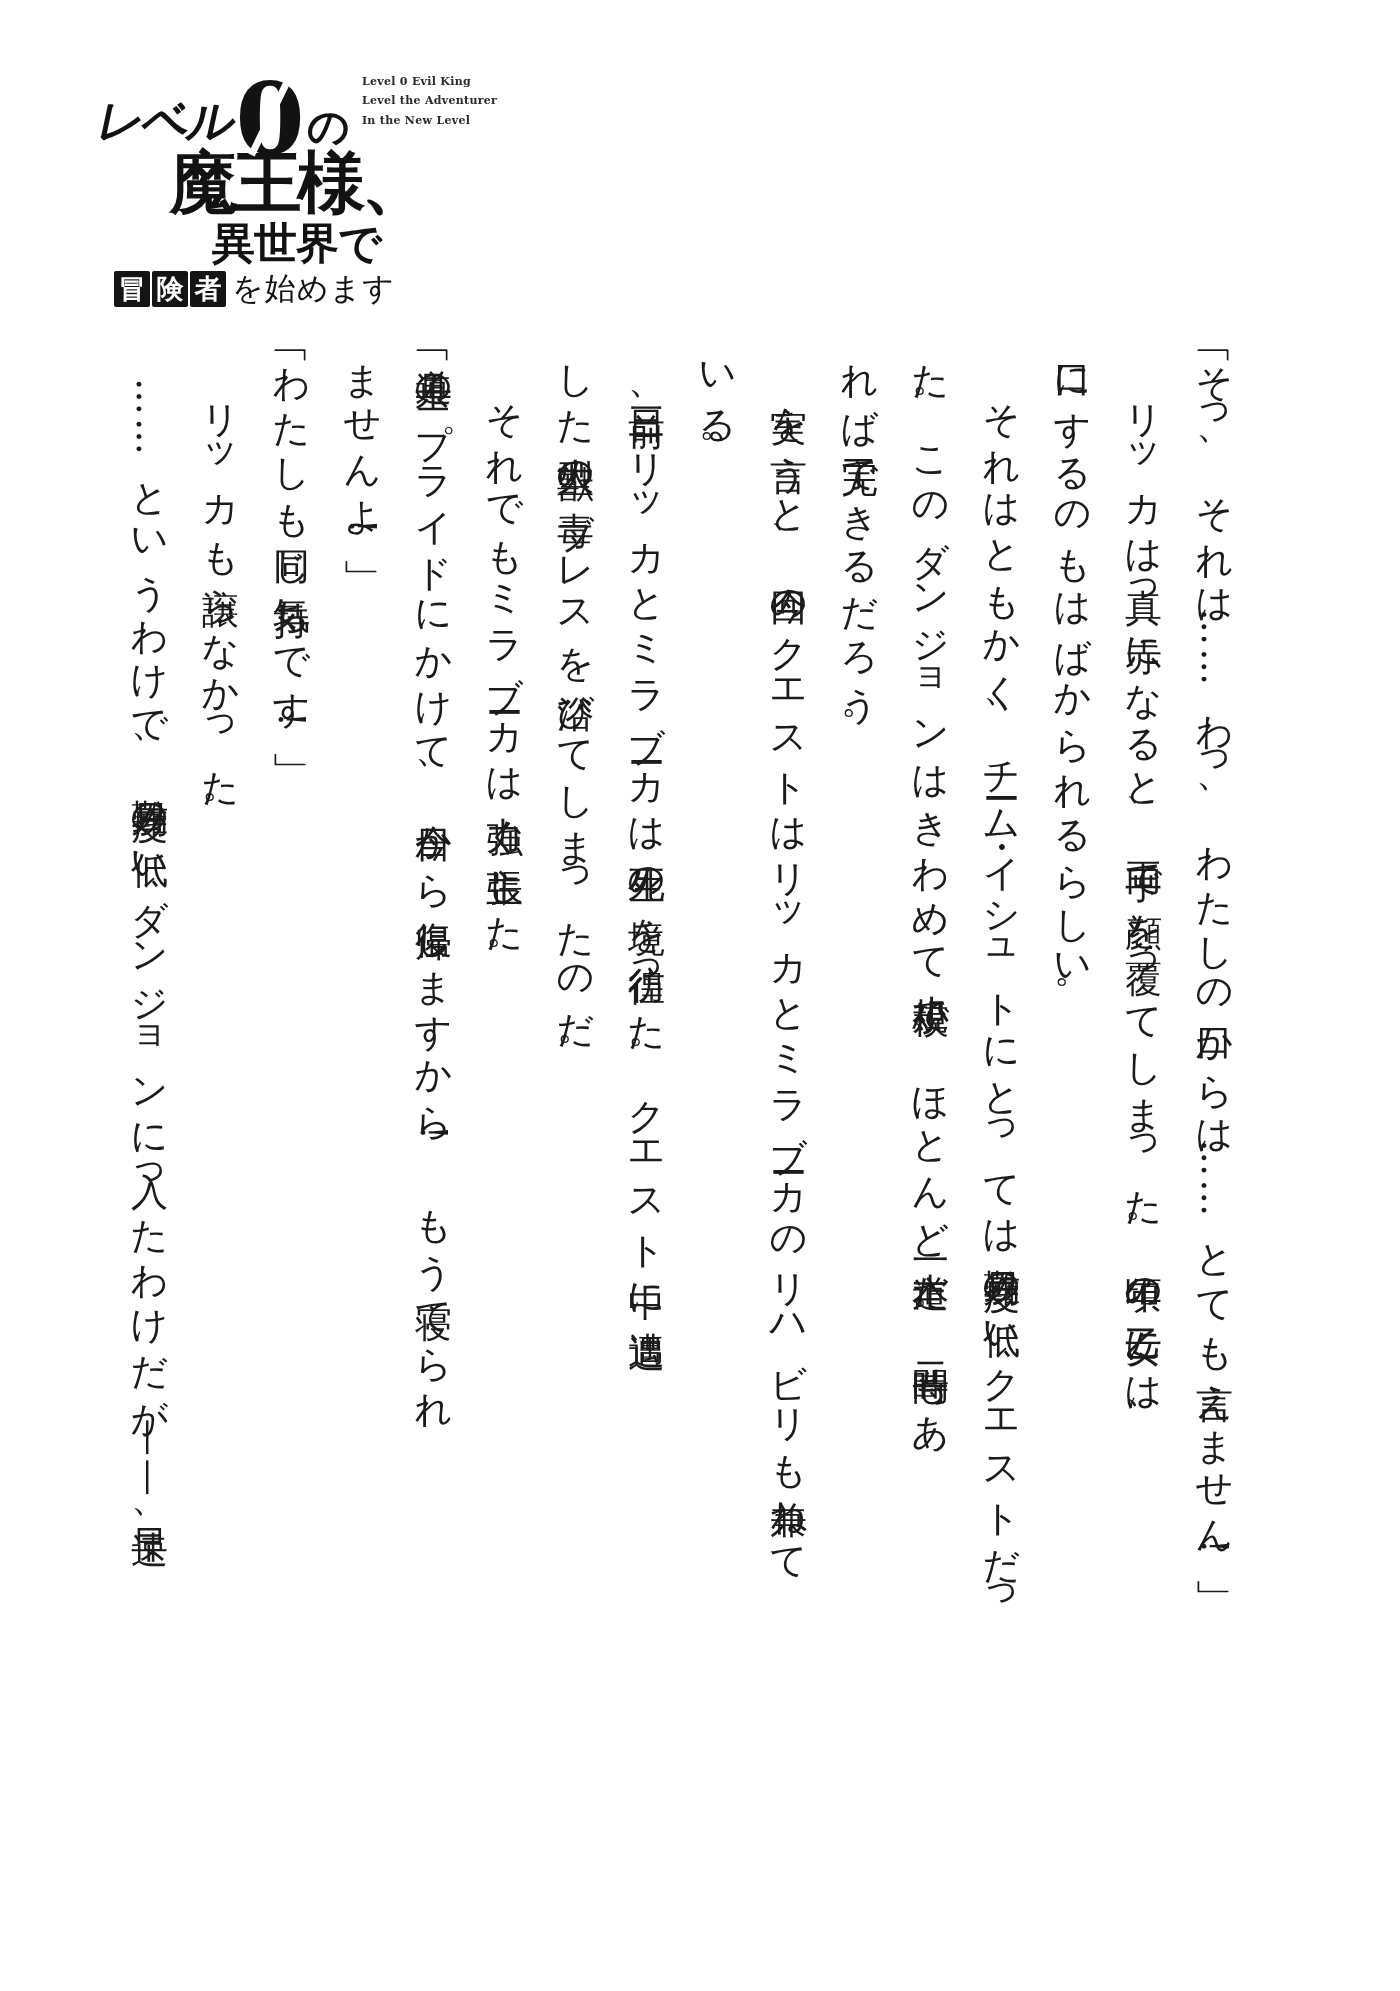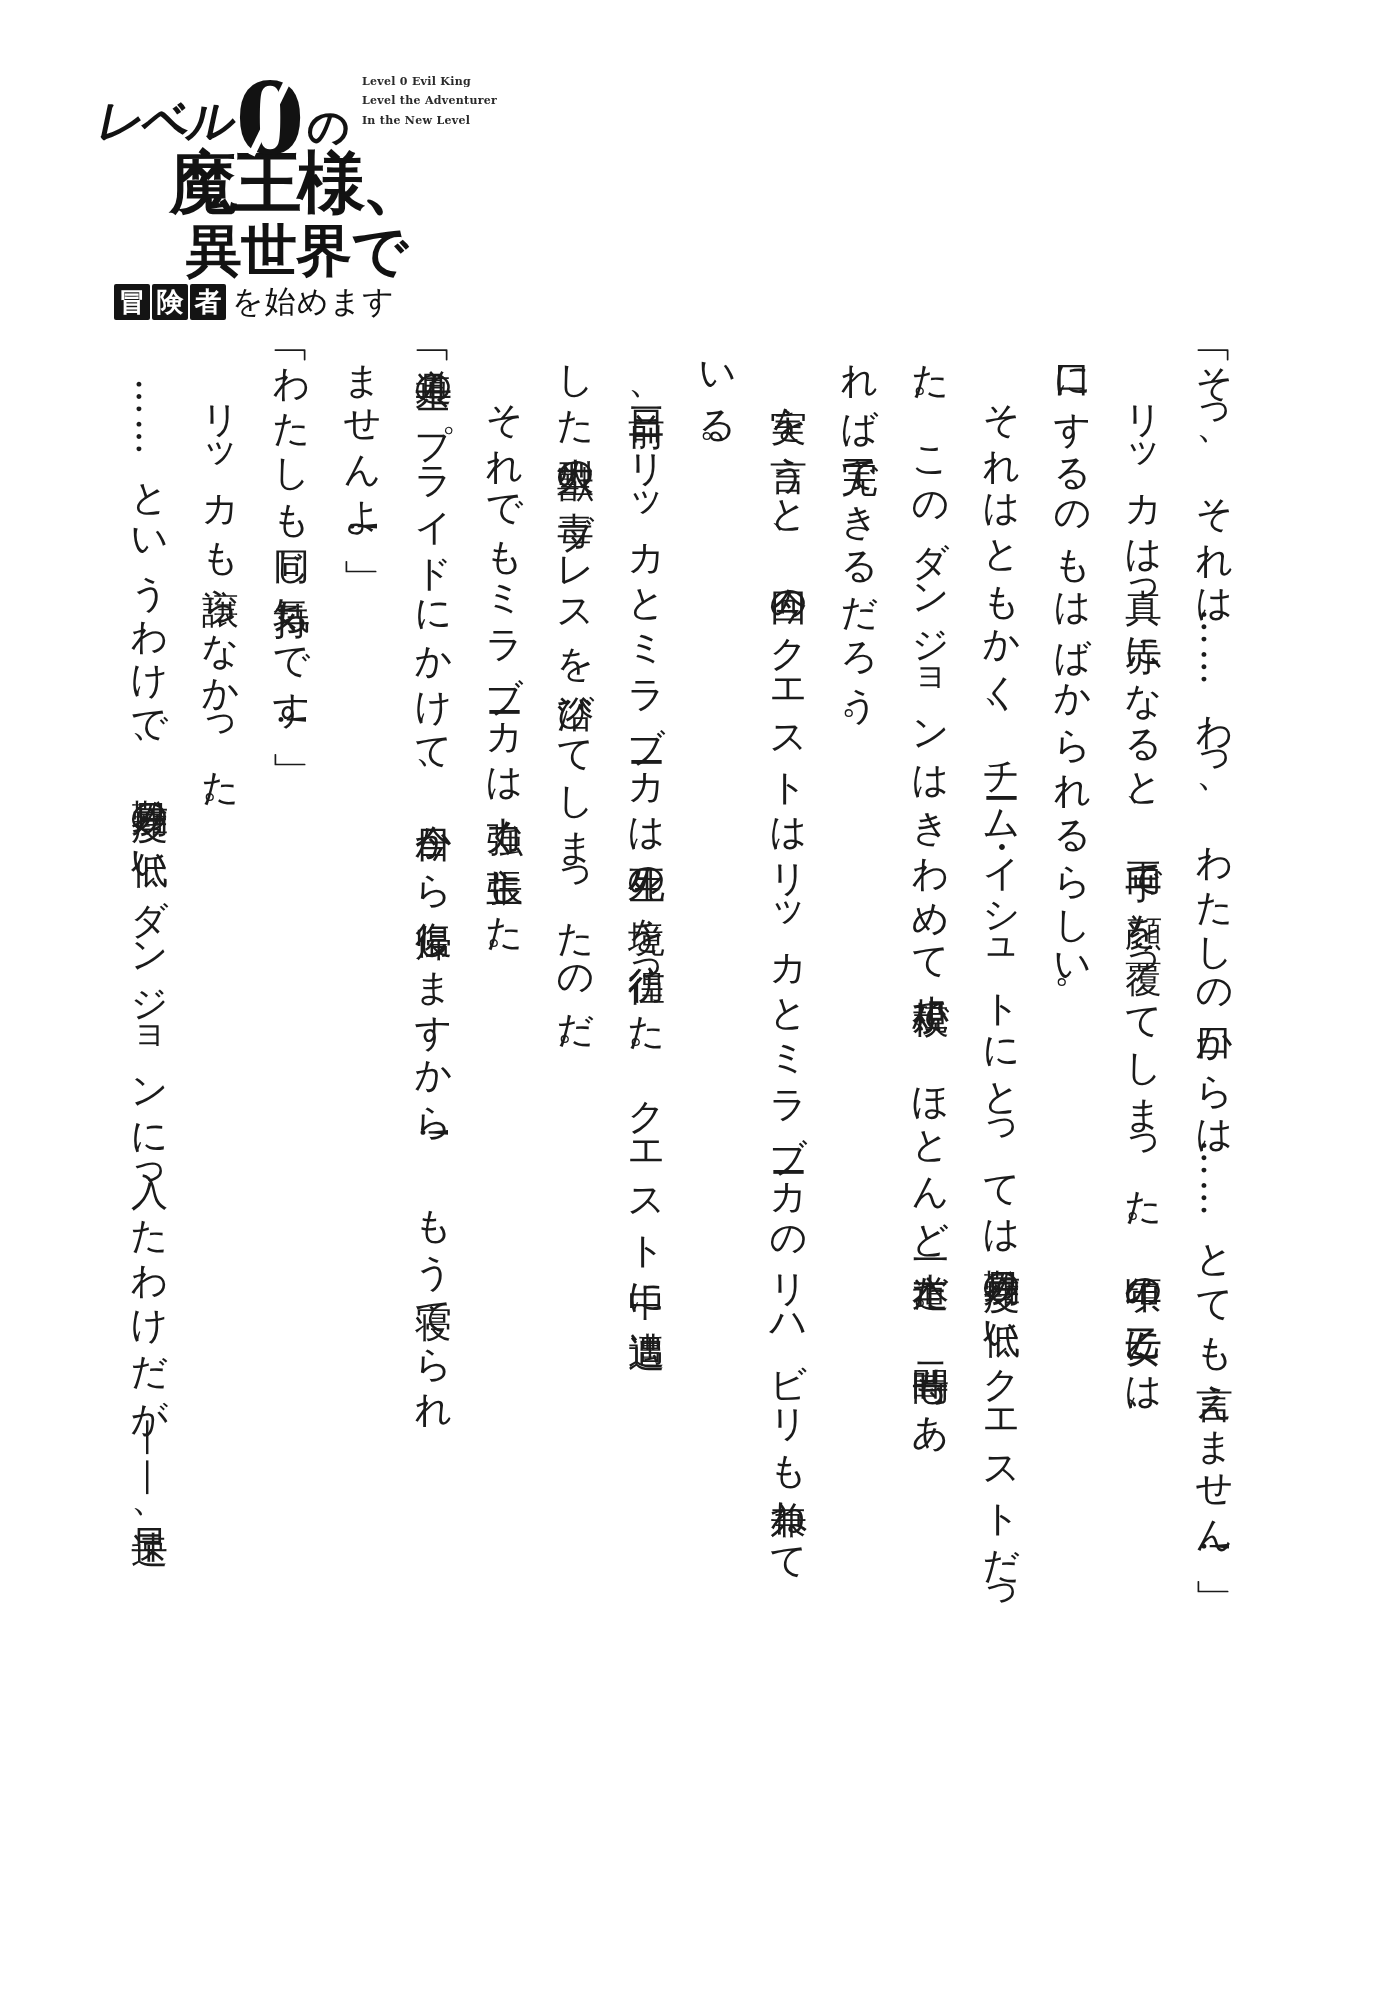--- a/index.html
+++ b/index.html
@@ -25,21 +25,21 @@
     position:absolute; left:-10%; top:44%; width:120%; height:7px;
     background:#ffffff; transform:rotate(-64deg); transform-origin:center;
   }
   .logo-no { font-size:42px; font-weight:bold; line-height:1; margin:0 6px 10px 2px; }
   .logo-en {
     font-size:11px; font-weight:bold; color:#2a2a2a;
     line-height:1.75; margin:0 0 28px 6px; letter-spacing:0.3px; white-space:nowrap;
   }
   .logo-row2 { display:flex; align-items:center; margin-top:-10px;flex-direction:column; }
   .logo-maou { font-size:68px; font-weight:bold; line-height:1; letter-spacing:-4px; }
-  .logo-isekai { font-size:56px; font-weight:bold; line-height:1; margin:6px 0 0 -2px; letter-spacing:-1px; }
+  .logo-isekai { font-size:43px; font-weight:bold; line-height:1; margin:6px 0 0 -2px; letter-spacing:-1px; }
   .logo-row3 { display:flex; align-items:center; margin:6px 0 0 16px; }
   .logo-boxed-char {
     width:36px; height:36px; background:#141414; color:#ffffff;
     display:flex; align-items:center; justify-content:center;
     font-size:27px; font-weight:bold; margin-right:2px; border-radius:2px;
   }
   .logo-start { font-size:31px; font-weight:normal; line-height:1; margin-left:4px; letter-spacing:1px; }
 
   
   .body-text {

